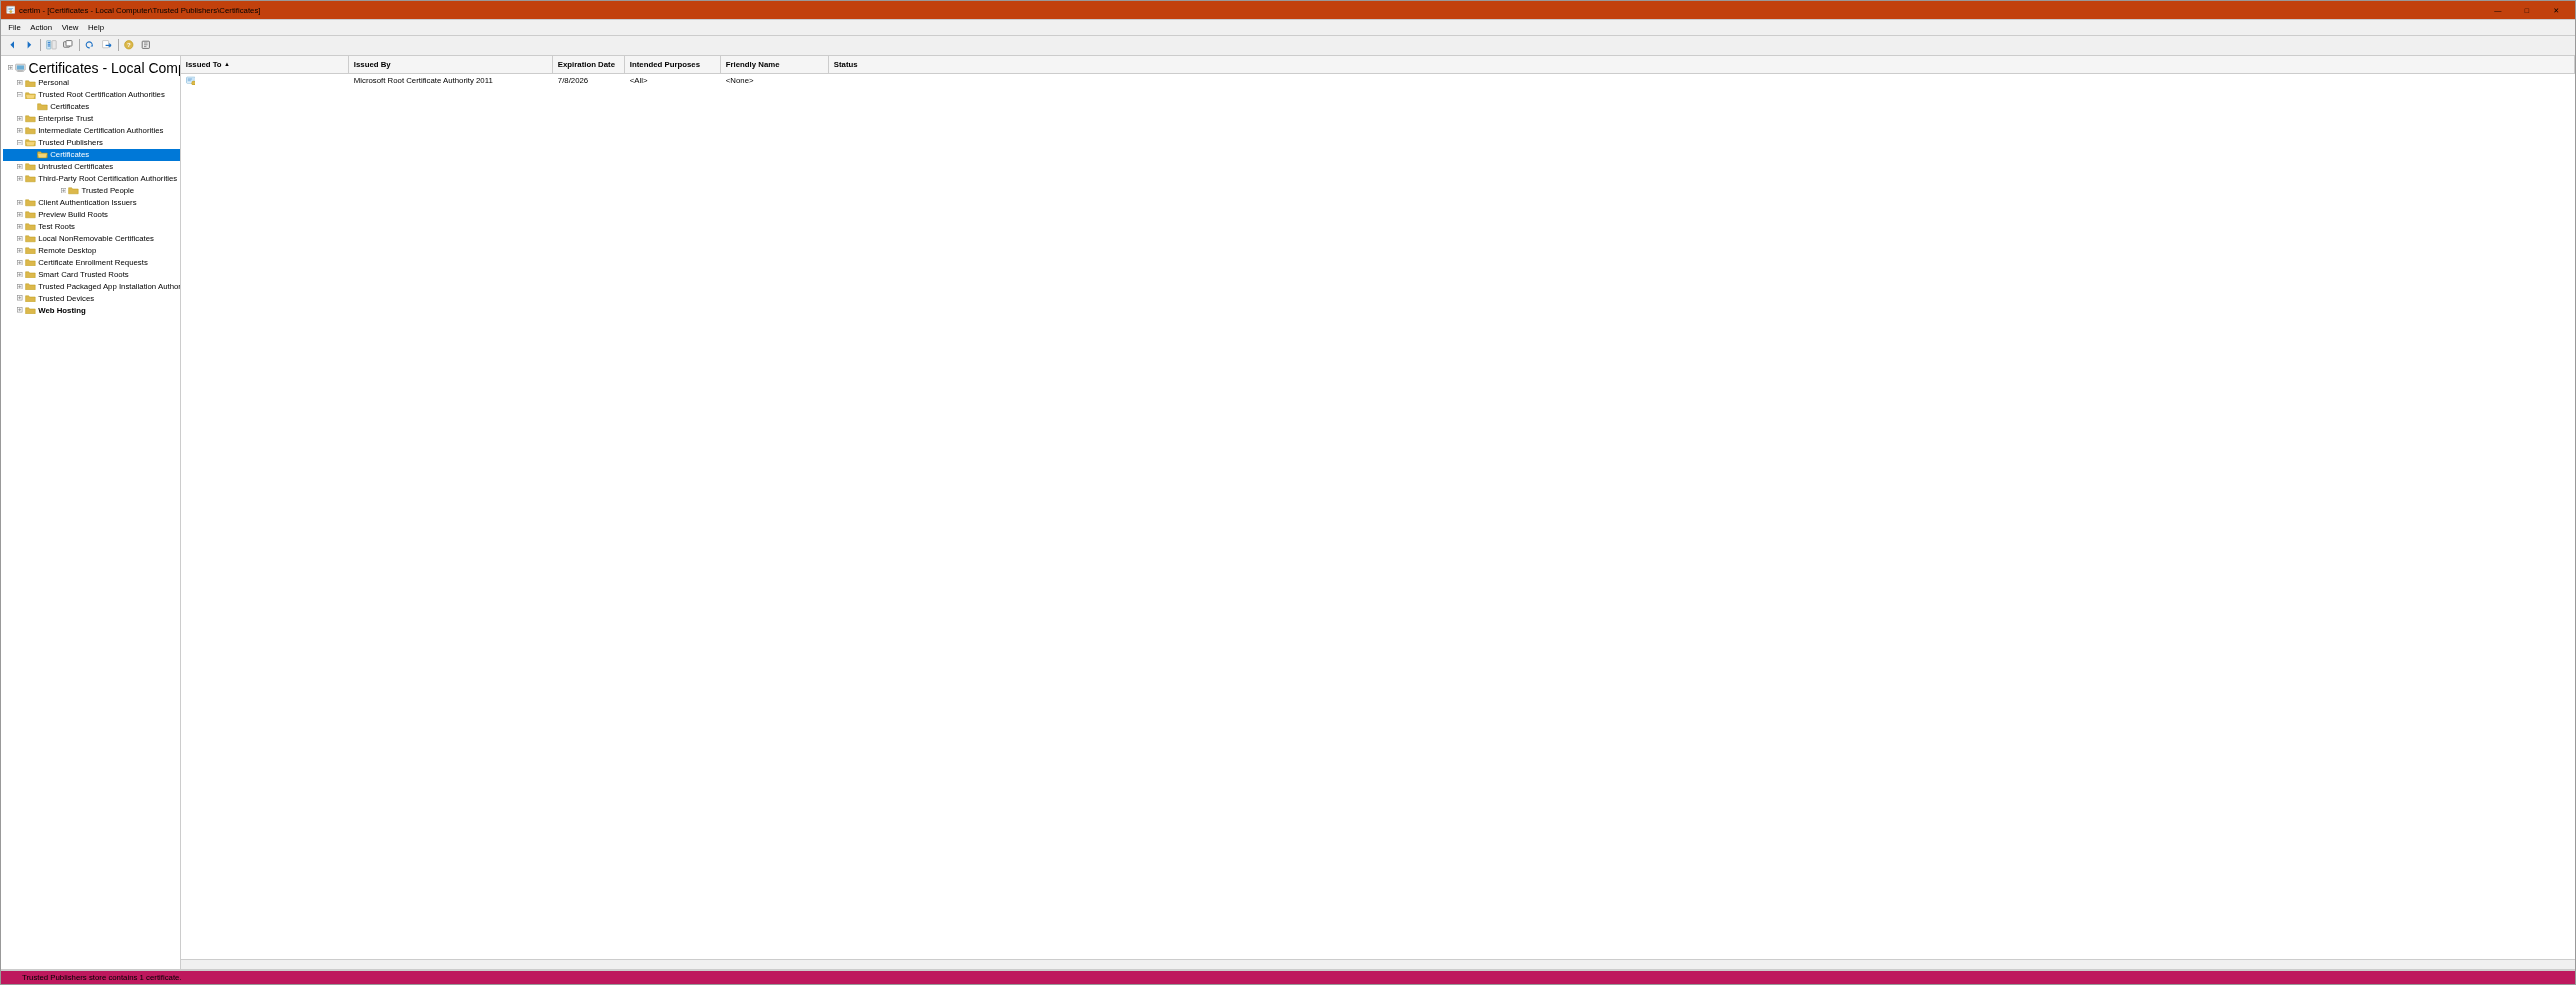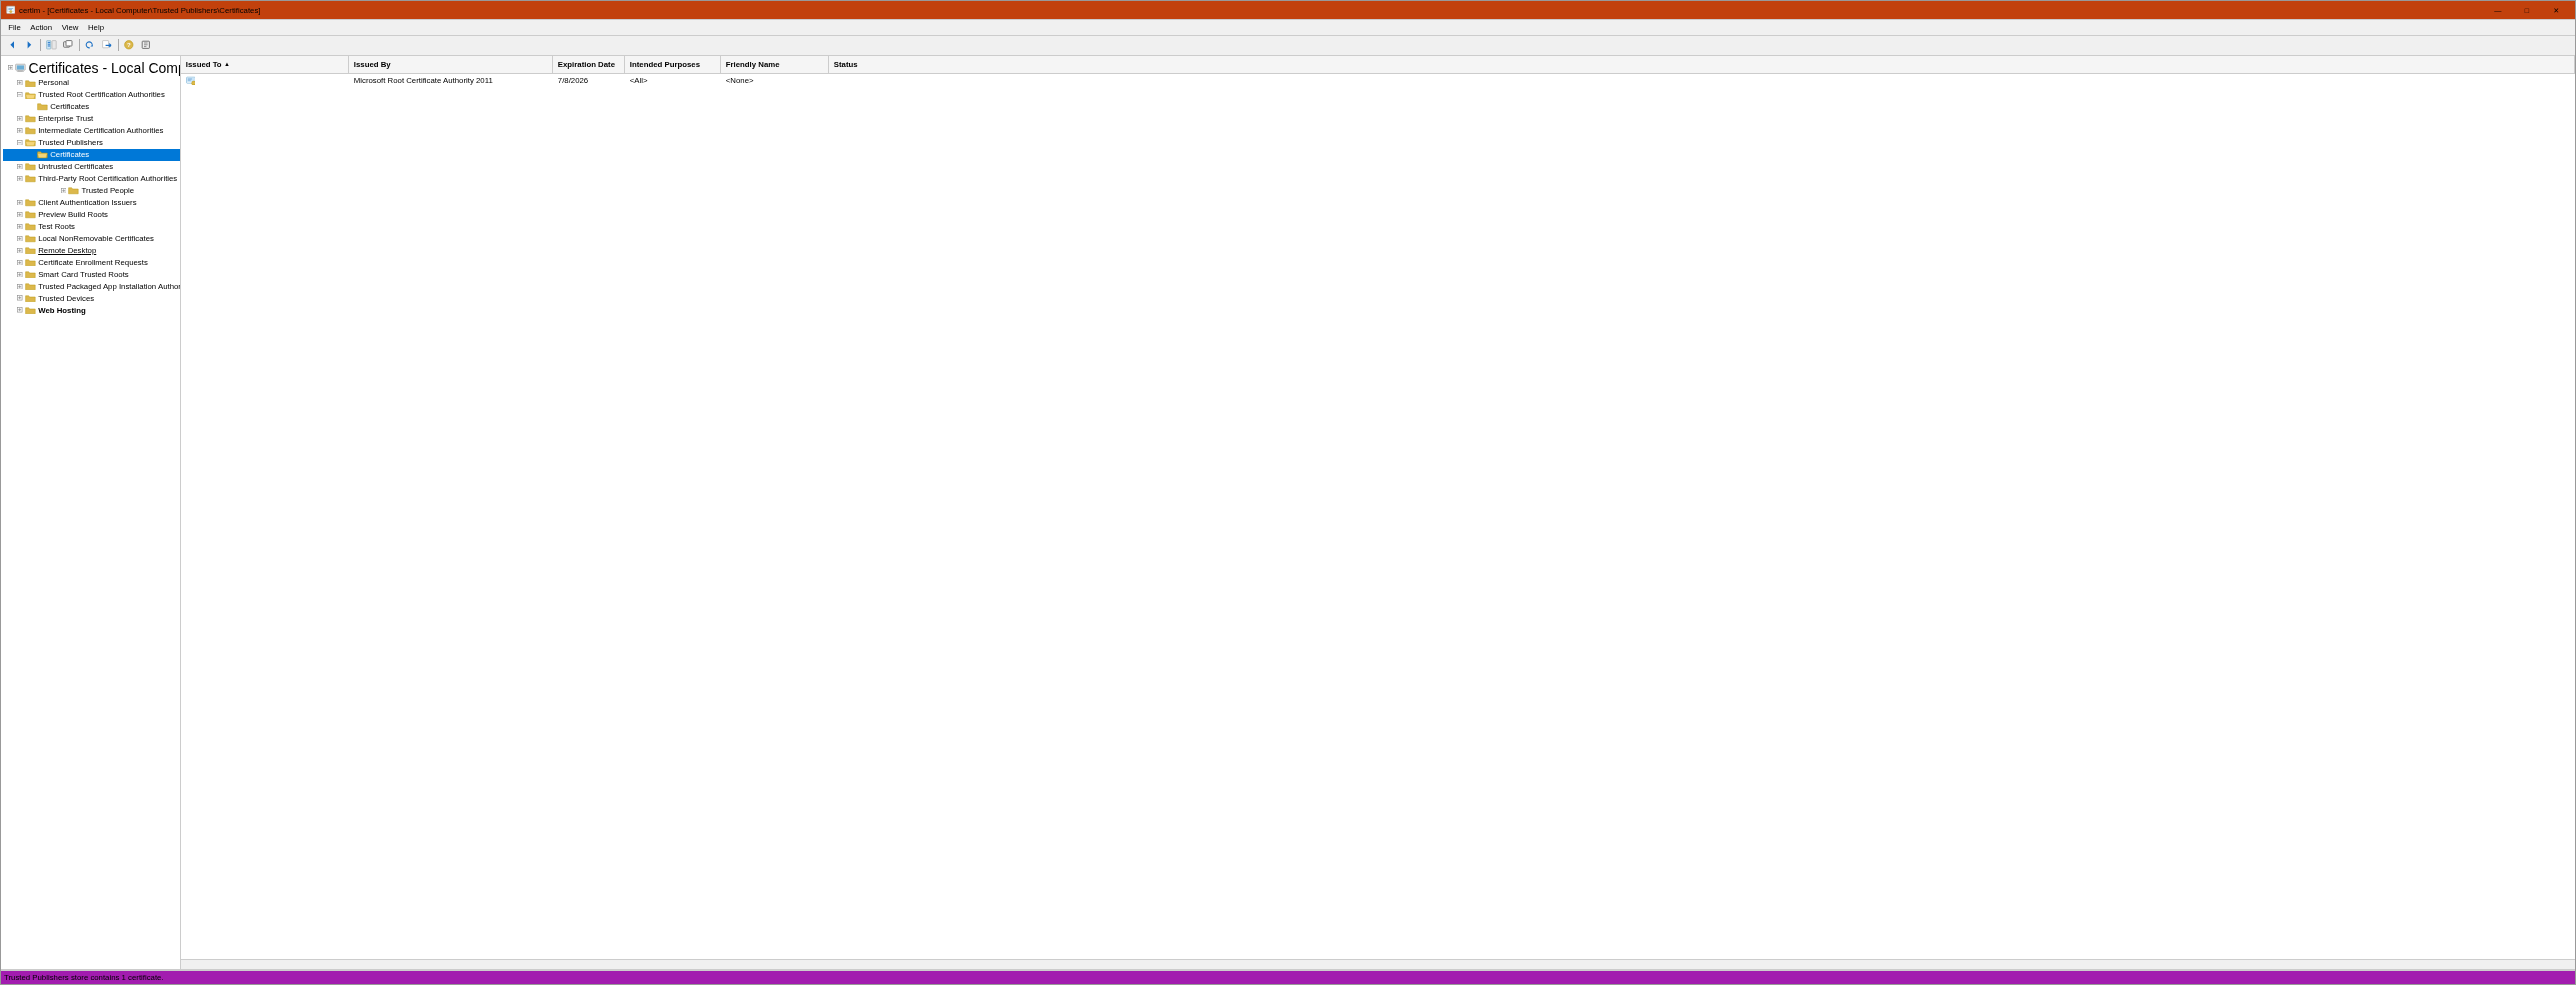--- a/index.html
+++ b/index.html
@@ -242,25 +242,25 @@
       height: 9.6px;
       border-top: 0.6px solid #ccc;
       background: #f0f0f0;
       display: flex;
       align-items: center;
     }
 
     
     .status-bar {
       height: 14.4px;
-      background: #a21caf;
+      background: #be185d;
       border-top: 0.6px solid #ccc;
       display: flex;
       align-items: center;
-      padding: 0 3px;
+      padding: 0 21px;
       font-size: 7.8px;
     }
 
     
     ::-webkit-scrollbar { width: 9.6px; height: 9.6px; }
     ::-webkit-scrollbar-track { background: #f0f0f0; }
     ::-webkit-scrollbar-thumb { background: #c0c0c0; border: 0.6px solid #aaa; }
 
     .tree-root {
       padding-left: 2.4px;
@@ -588,21 +588,21 @@
                   <line x1="2" y1="4.5" x2="7" y2="4.5" stroke="#888" stroke-width="1.2"></line>
                 </svg>
               </div>
               <div class="folder-icon">
                 <svg width="10.8" height="8.4" viewBox="0 0 18 14">
         <path d="M1,4 L1,13 L17,13 L17,5 L8,5 L6,3 L1,3 Z" fill="#dcb84c" stroke="#b8960c" stroke-width="0.8"></path>
       </svg>
               </div>
               <span style="font-size: 7.8px;">Local NonRemovable Certificates</span>
             </div>
-            <div class="tree-item" style="padding-left: 12px; text-decoration: underline;">
+            <div class="tree-item" style="padding-left: 12px;">
               <div class="tree-expander">
                 <svg width="5.4" height="5.4" viewBox="0 0 9 9">
                   <rect x="0.5" y="0.5" width="8" height="8" fill="none" stroke="#888" stroke-width="1"></rect>
                   <line x1="4.5" y1="2" x2="4.5" y2="7" stroke="#888" stroke-width="1.2"></line>
                   <line x1="2" y1="4.5" x2="7" y2="4.5" stroke="#888" stroke-width="1.2"></line>
                 </svg>
               </div>
               <div class="folder-icon">
                 <svg width="10.8" height="8.4" viewBox="0 0 18 14">
         <path d="M1,4 L1,13 L17,13 L17,5 L8,5 L6,3 L1,3 Z" fill="#dcb84c" stroke="#b8960c" stroke-width="0.8"></path>

